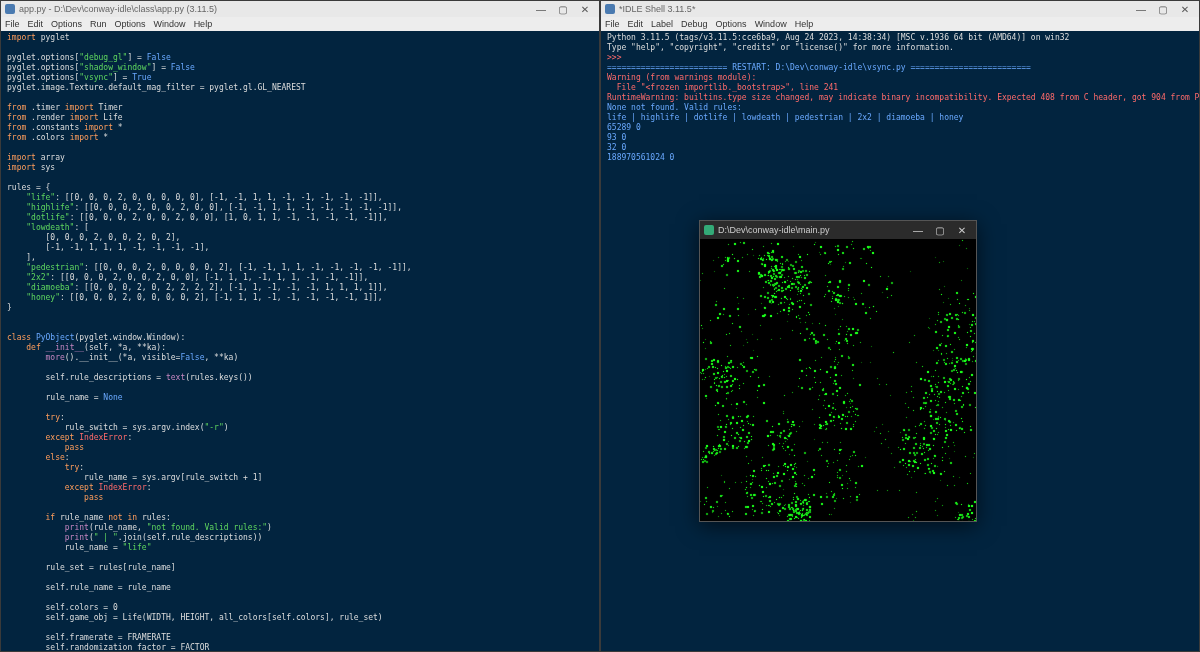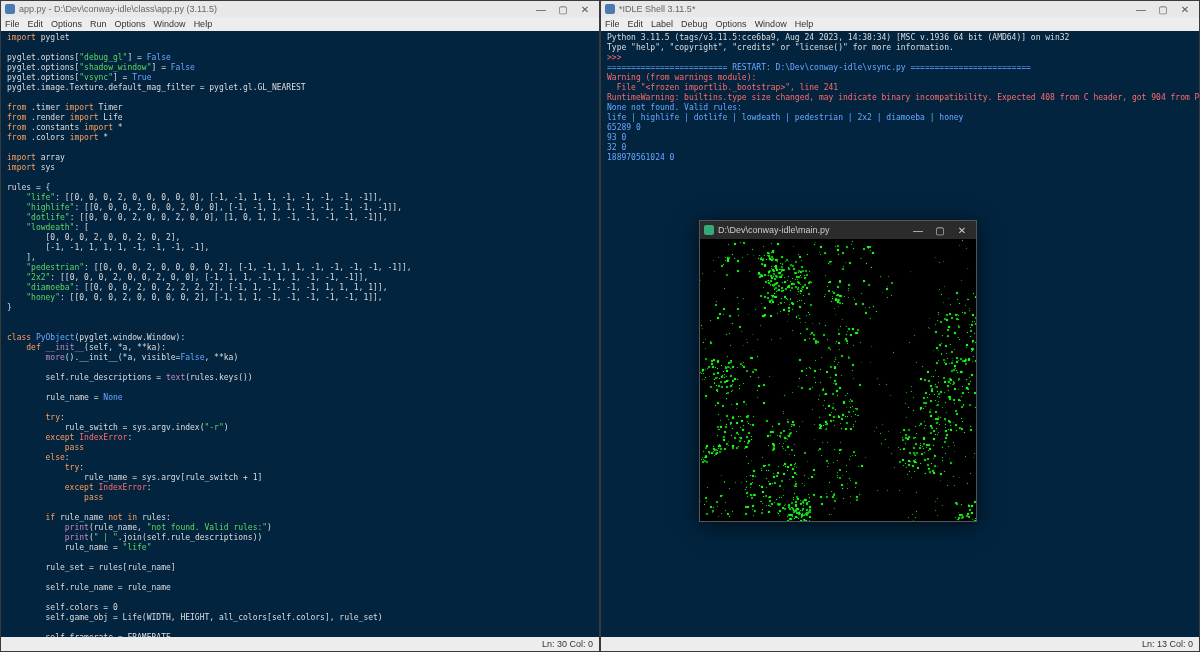--- a/index.html
+++ b/index.html
@@ -132,23 +132,20 @@
 
         self.batch = pyglet.graphics.Batch()
         self.text_batch = pyglet.graphics.Batch()
         self.texture = pyglet.image.Texture.create(WIDTH, HEIGHT)
 
         self.label = pyglet.text.Label(
             ,
             x=0,
             y=self.height - 8,
             anchor_x=,</pre>
-    </div>
-    <div class="statusbar">
-      <span>Ln: 30   Col: 0</span>
     </div>
   </div>
 
   <div class="win shell">
     <div class="titlebar">
       <span class="icon"></span>
       <span>*IDLE Shell 3.11.5*</span>
       <div class="controls">
         <span>—</span>
         <span>▢</span>
@@ -171,23 +168,20 @@
 <span class="cls">========================= RESTART: D:\Dev\conway-idle\vsync.py =========================</span>
 <span class="err">Warning (from warnings module):
   File "&lt;frozen importlib._bootstrap&gt;", line 241
 RuntimeWarning: builtins.type size changed, may indicate binary incompatibility. Expected 408 from C header, got 904 from PyObject</span>
 <span class="cls">None not found. Valid rules:
 life | highlife | dotlife | lowdeath | pedestrian | 2x2 | diamoeba | honey
 65289 0
 93 0
 32 0
 188970561024 0</span></pre>
-    </div>
-    <div class="statusbar">
-      <span>Ln: 13   Col: 0</span>
     </div>
   </div>
 
   <div class="conway">
     <div class="titlebar">
       <span class="icon"></span>
       <span>D:\Dev\conway-idle\main.py</span>
       <div class="controls">
         <span>—</span>
         <span>▢</span>

